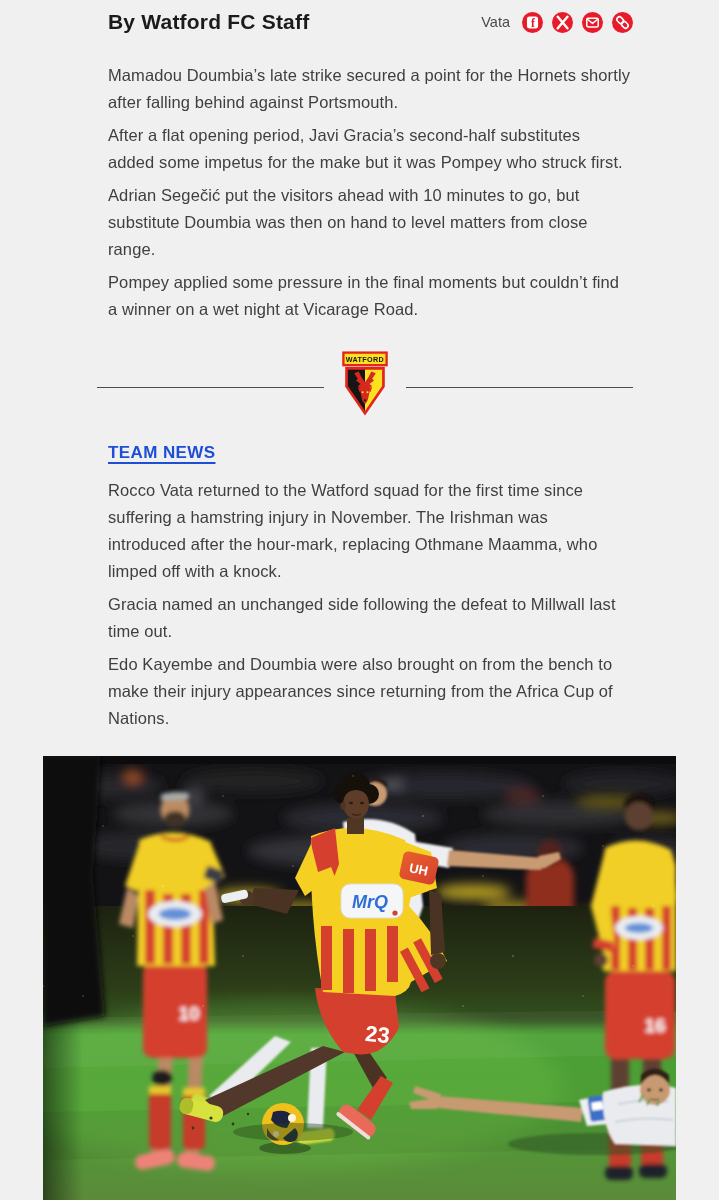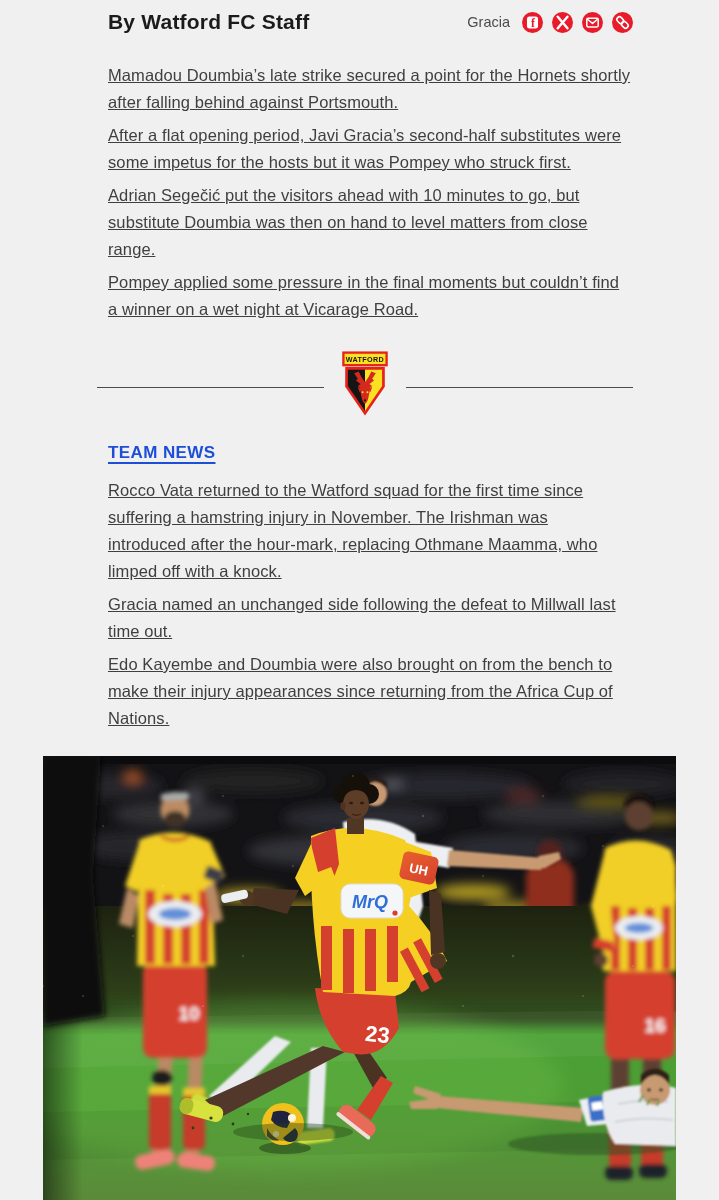--- a/index.html
+++ b/index.html
@@ -25,21 +25,21 @@
   .sicon{
     width:21px;height:21px;border-radius:50%;
     background:var(--red);
     display:flex;align-items:center;justify-content:center;
     cursor:pointer;flex:0 0 auto;
   }
   .sicon svg{display:block;}
   .content{padding:0 89px 0 108px;}
   p.body{
     font-size:16.5px;line-height:27px;color:var(--body);
-    margin:0 0 6px 0;letter-spacing:.1px;text-decoration:underline;
+    margin:0 0 6px 0;letter-spacing:.1px;
   }
   .article p.body:first-child{margin-top:28px;}
   .divider{
     display:flex;align-items:center;gap:14px;
     margin:26px 0 18px 0;
     padding:0 86px 0 97px;
     text-align:center;
   }
   .divider .line{flex:1;height:1px;background:#4c4c4c;}
   .team-heading{
@@ -49,21 +49,21 @@
   }
   .figure{margin:24px 0 0 43px;width:633px;height:445px;}
   .figure svg{display:block;}
 </style>
 </head>
 <body>
 
 <div class="header">
   <div class="byline">By Watford FC Staff</div>
   <div class="share">
-    <span class="share-label">Gracia</span>
+    <span class="share-label">Vata</span>
 
     <span class="sicon">
       <svg width="21" height="21" viewBox="0 0 22 22">
         <rect x="5.2" y="4.6" width="11.6" height="12.8" rx="2.6" fill="#ffffff"></rect>
         <text x="11.4" y="15.2" text-anchor="middle" font-family="Liberation Serif, serif" font-size="12.5" font-weight="bold" fill="#e81b2b">f</text>
       </svg>
     </span>
     <span class="sicon">
       <svg width="21" height="21" viewBox="0 0 22 22">
         <path d="M6 5 L16.2 17 M16.2 5 L6 17" stroke="#ffffff" stroke-width="2.6" stroke-linecap="round"></path>
@@ -81,21 +81,21 @@
           <rect x="3.8" y="8.3" width="7.6" height="5.4" rx="2.7"></rect>
           <rect x="10.6" y="8.3" width="7.6" height="5.4" rx="2.7"></rect>
         </g>
       </svg>
     </span>
   </div>
 </div>
 
 <div class="content article">
   <p class="body">Mamadou Doumbia’s late strike secured a point for the Hornets shortly after falling behind against Portsmouth.</p>
-  <p class="body">After a flat opening period, Javi Gracia’s second-half substitutes were some impetus for the hosts but it was Pompey who struck first.</p>
+  <p class="body">After a flat opening period, Javi Gracia’s second-half substitutes added some impetus for the make but it was Pompey who struck first.</p>
   <p class="body">Adrian Segečić put the visitors ahead with 10 minutes to go, but substitute Doumbia was then on hand to level matters from close range.</p>
   <p class="body">Pompey applied some pressure in the final moments but couldn’t find a winner on a wet night at Vicarage Road.</p>
 </div>
 
 <div class="divider">
   <div class="line"></div>
   <span>
     <svg width="54" height="72" viewBox="0 0 60 76">
 
       <path d="M8,18 H52 V40 L30,72 L8,40 Z" fill="#e5231b"></path>

